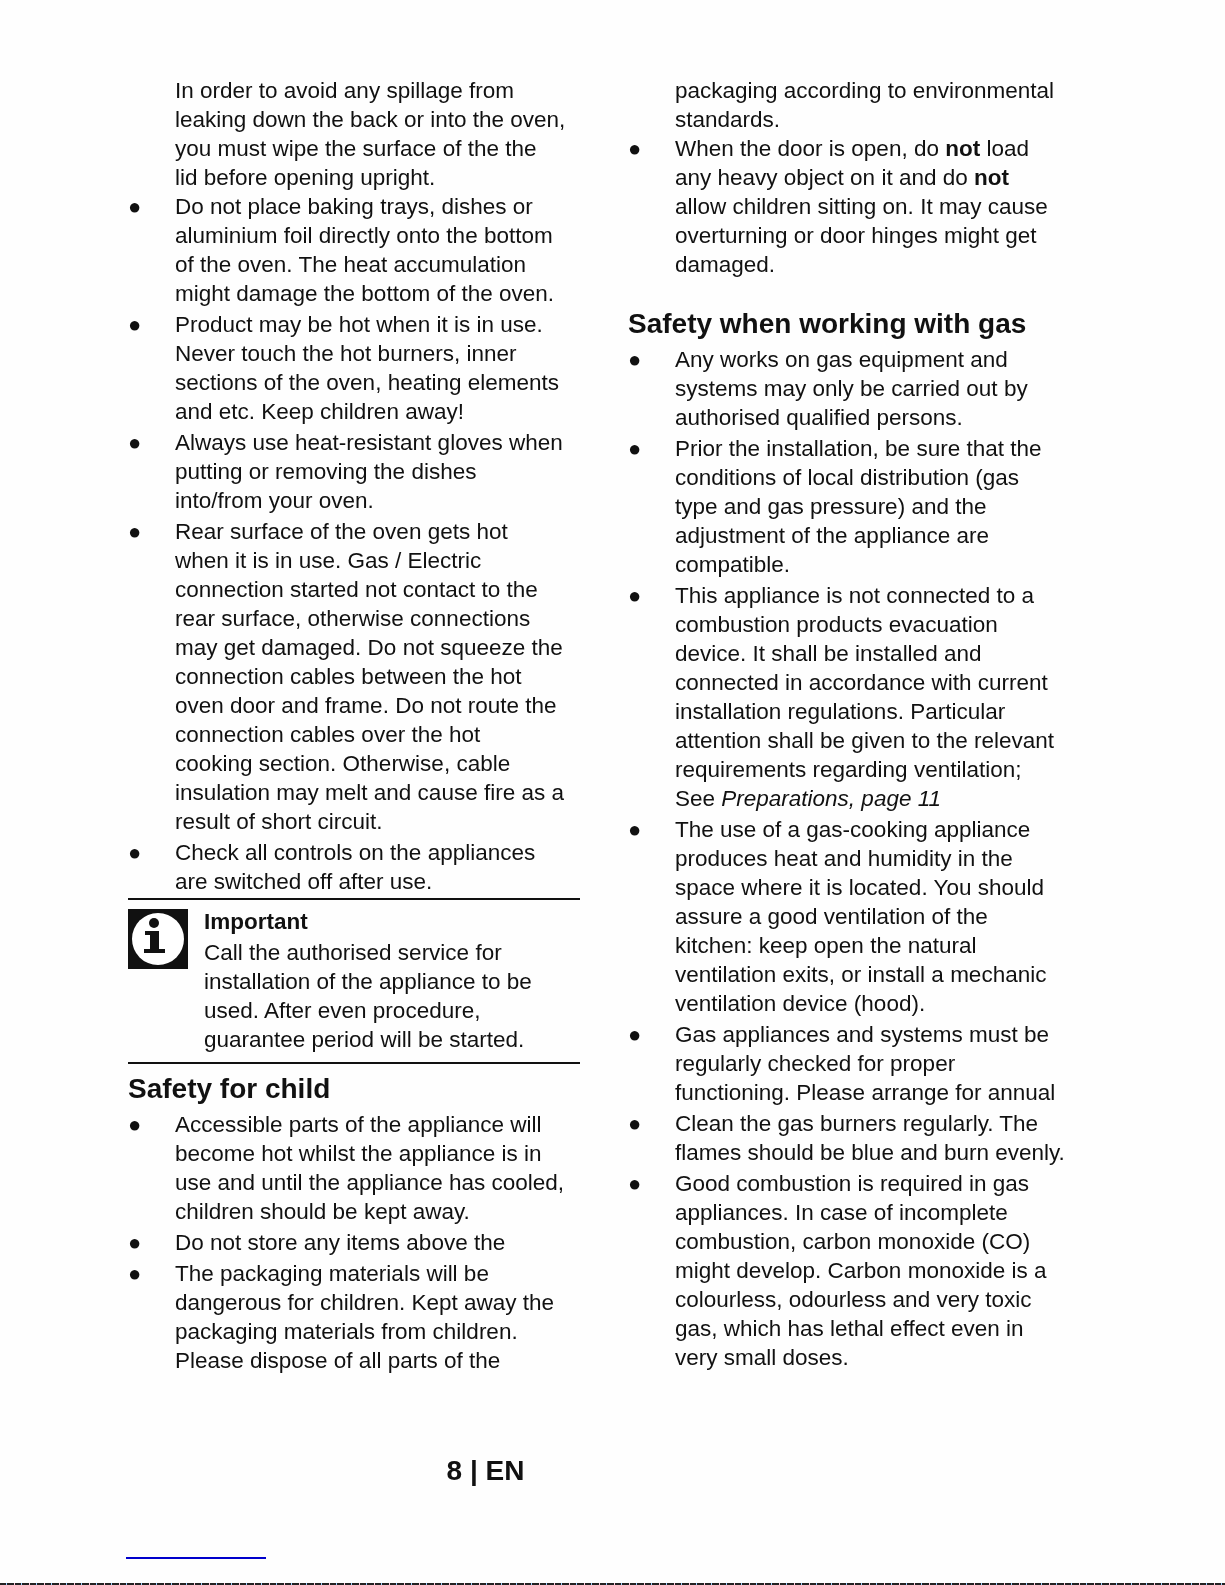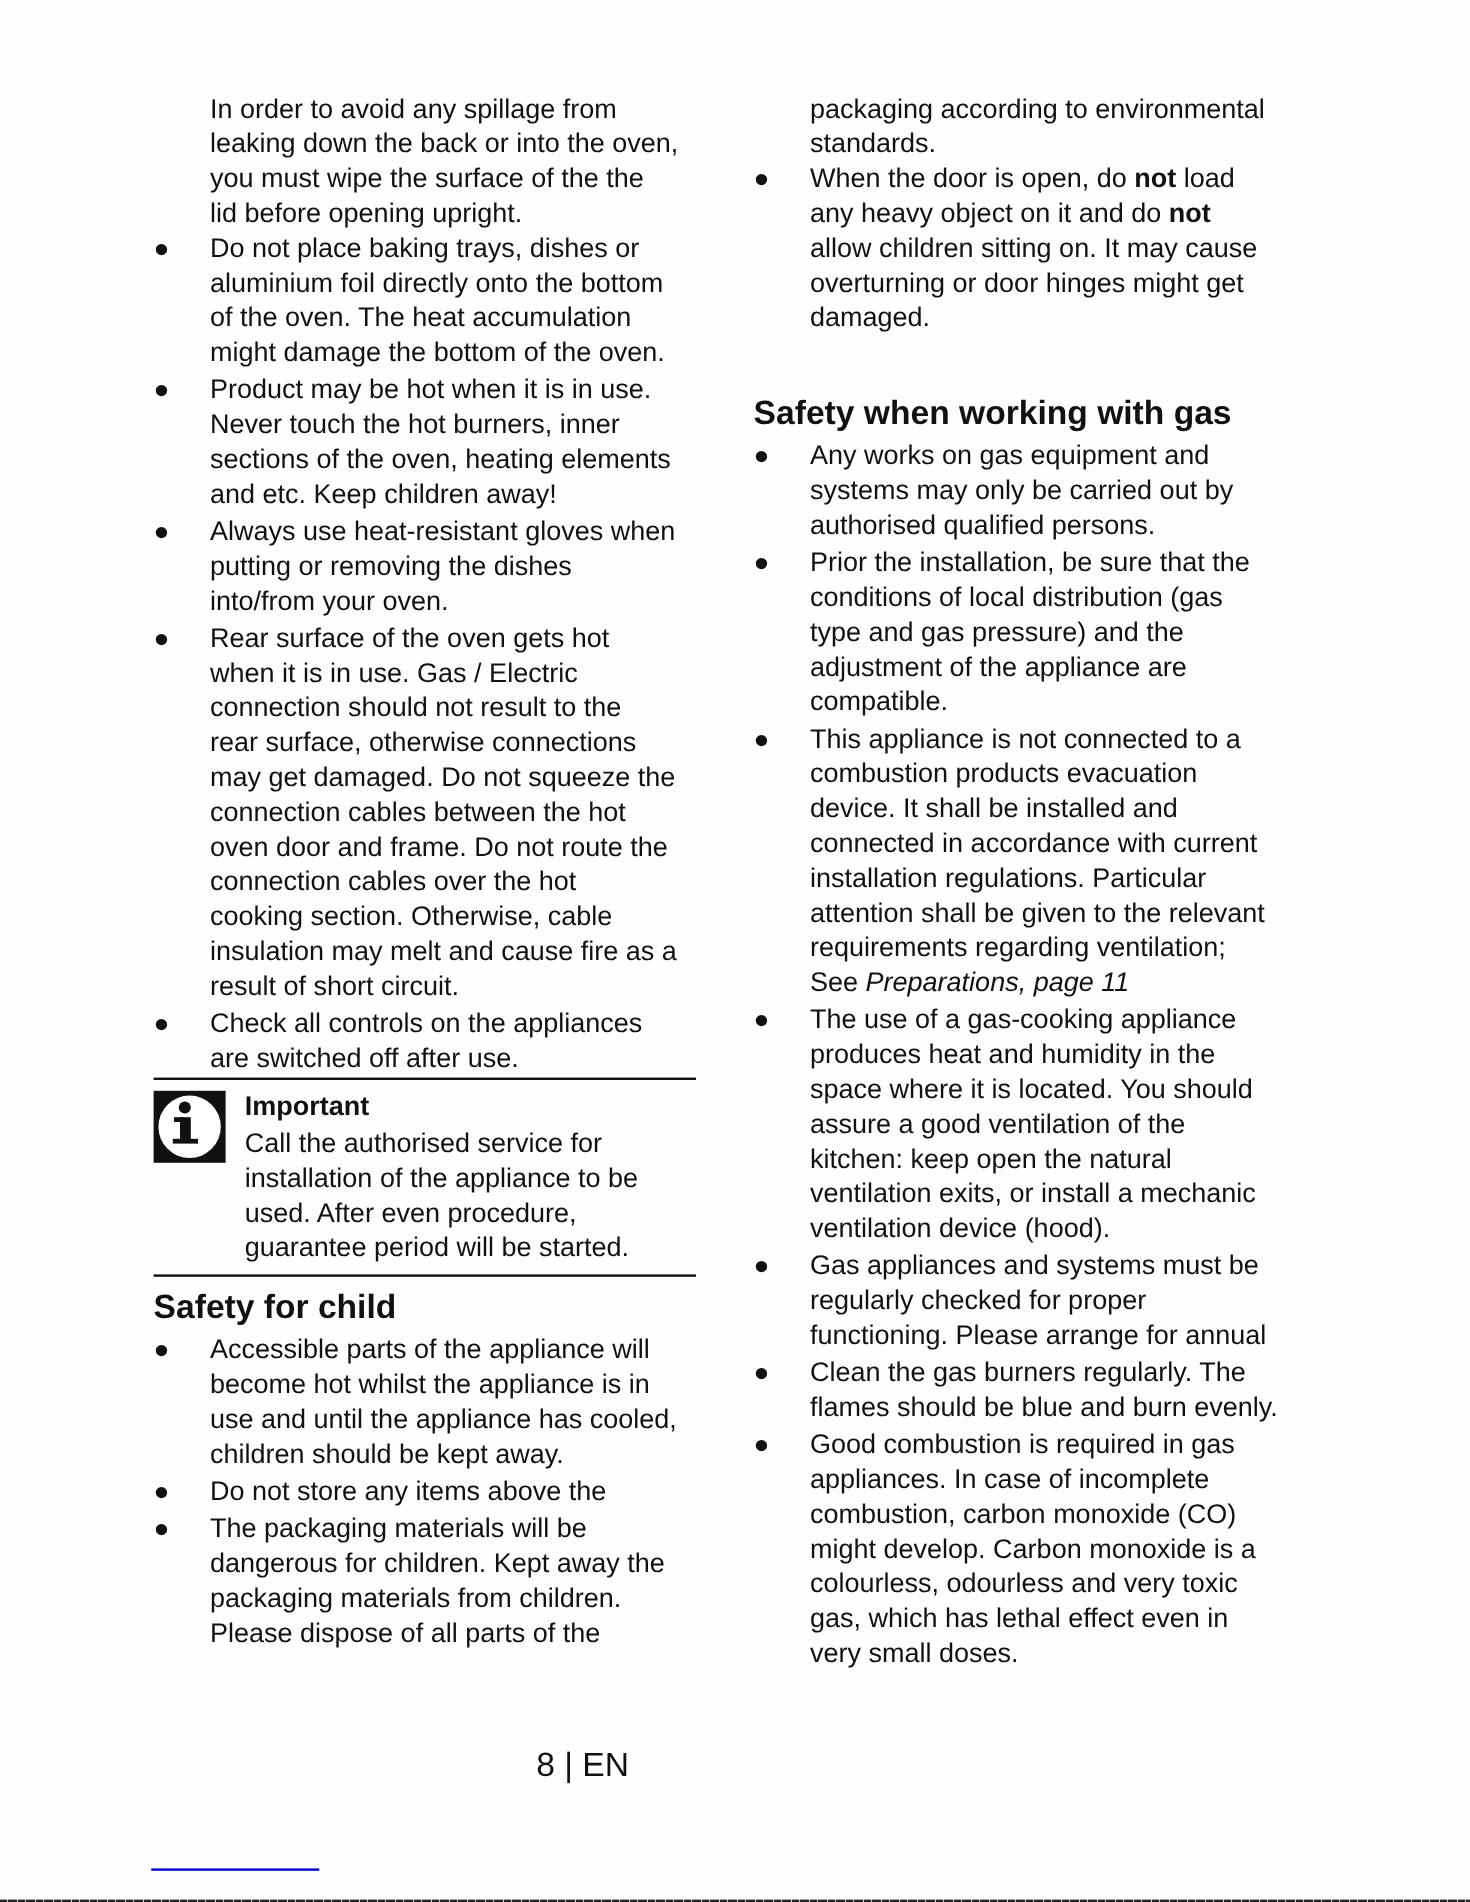--- a/index.html
+++ b/index.html
@@ -7,34 +7,34 @@
          font-family:"Liberation Sans", sans-serif; color:#111; }
   .col { position:absolute; top:76px; }
   .col-left { left:128px; width:470px; }
   .col-right { left:628px; width:480px; }
   .line { font-size:22.5px; line-height:29px; height:29px; white-space:nowrap; }
   .item { position:relative; padding-left:47px; margin-bottom:2px; }
   .cont { padding-left:47px; }
   .bullet { position:absolute; left:0; top:0; font-size:22px; line-height:29px; }
   .heading { font-weight:bold; font-size:28px; line-height:34px; margin:0; white-space:nowrap; }
   .heading-left { margin-top:8px; margin-bottom:4px; }
-  .heading-right { margin-top:48px; margin-bottom:4px; }
+  .heading-right { margin-top:28px; margin-bottom:4px; }
   .rule { border-top:2px solid #111; width:452px; }
   .note { position:relative; padding:6px 0 8px 76px; }
   .note-icon { position:absolute; left:0; top:9px; width:60px; height:60px; background:#111; }
   .note-icon .circle { position:absolute; left:4px; top:4px; width:52px; height:52px; border-radius:50%; background:#fff; }
   .note-icon .dot { position:absolute; left:21px; top:9px; width:10px; height:10px; border-radius:50%; background:#111; }
   .note-icon .stem { position:absolute; left:22px; top:22px; width:9px; height:20px; background:#111; }
   .note-icon .base { position:absolute; left:16px; top:40px; width:21px; height:4px; background:#111; }
   .note-icon .cap { position:absolute; left:17px; top:22px; width:8px; height:4px; background:#111; }
   .note-title { font-weight:bold; font-size:22.5px; line-height:32px; white-space:nowrap; }
   .note .line { padding-left:0; }
   b { font-weight:bold; }
   i { font-style:italic; }
-  .footer { position:absolute; top:1454px; left:0; width:971px; text-align:center; font-size:28px; line-height:34px; }
+  .footer { position:absolute; top:1454px; left:0; width:971px; text-align:center; font-size:28px; line-height:34px;font-weight:bold; }
   .link-line { position:absolute; left:126px; top:1557px; width:140px; height:2px; background:#0000cc; }
   .scan-edge { position:absolute; left:0; bottom:0; width:1225px; height:2px; background:repeating-linear-gradient(90deg,#222 0 6px,#9cf 6px 7px,#222 7px 14px,#fcd 14px 15px); }
 </style>
 </head>
 <body>
 
 <div class="col col-left">
   <div class="cont">
     <div class="line">In order to avoid any spillage from</div>
     <div class="line">leaking down the back or into the oven,</div>
@@ -59,21 +59,21 @@
   <div class="item">
     <span class="bullet">●</span>
     <div class="line">Always use heat-resistant gloves when</div>
     <div class="line">putting or removing the dishes</div>
     <div class="line">into/from your oven.</div>
   </div>
   <div class="item">
     <span class="bullet">●</span>
     <div class="line">Rear surface of the oven gets hot</div>
     <div class="line">when it is in use. Gas / Electric</div>
-    <div class="line">connection should not result to the</div>
+    <div class="line">connection started not contact to the</div>
     <div class="line">rear surface, otherwise connections</div>
     <div class="line">may get damaged. Do not squeeze the</div>
     <div class="line">connection cables between the hot</div>
     <div class="line">oven door and frame. Do not route the</div>
     <div class="line">connection cables over the hot</div>
     <div class="line">cooking section. Otherwise, cable</div>
     <div class="line">insulation may melt and cause fire as a</div>
     <div class="line">result of short circuit.</div>
   </div>
   <div class="item">

